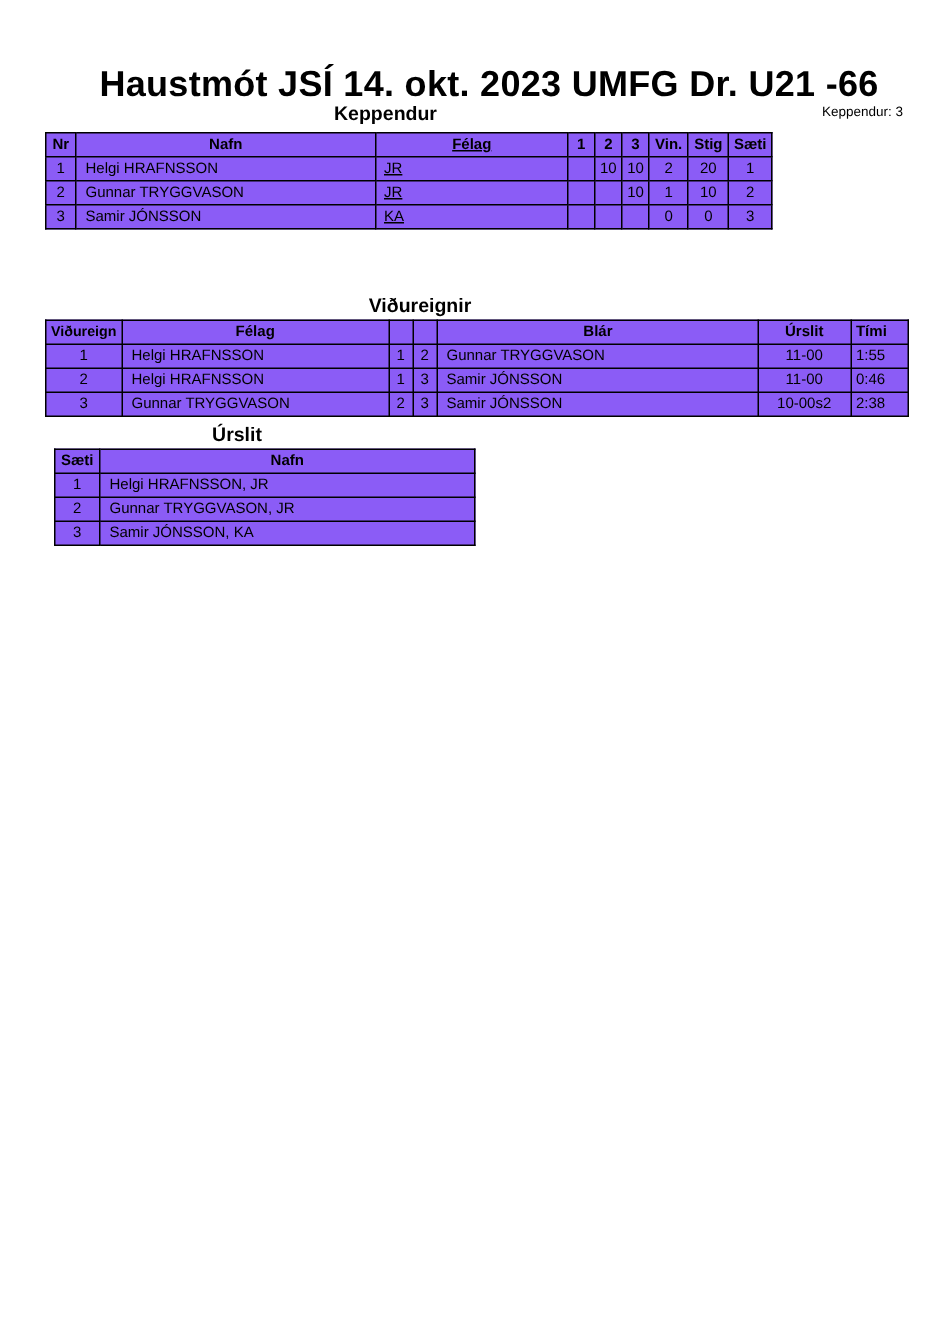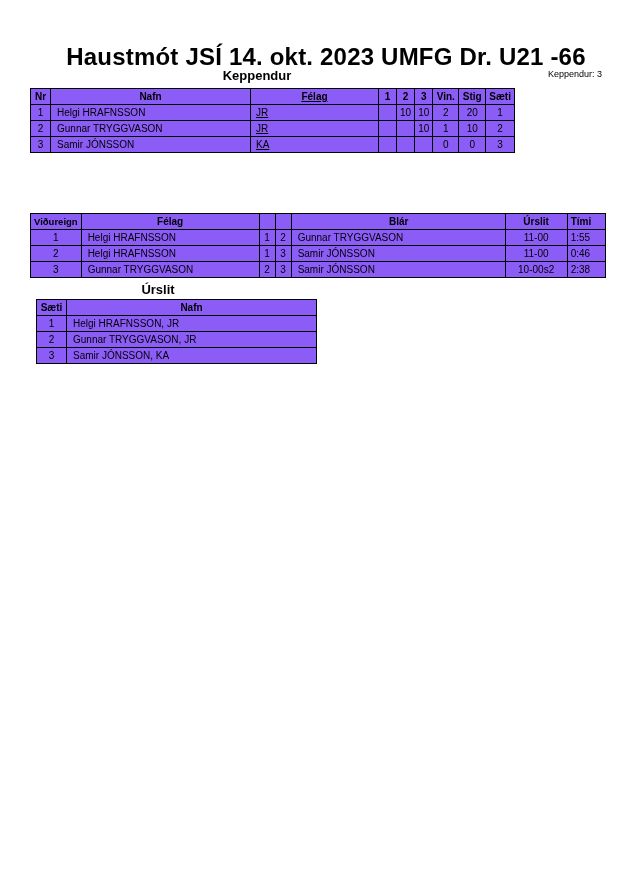--- a/index.html
+++ b/index.html
@@ -175,20 +175,21 @@
         <td class="c-rd"></td>
         <td class="c-rd"></td>
         <td class="c-rd"></td>
         <td class="c-vin">0</td>
         <td class="c-stig">0</td>
         <td class="c-saeti">3</td>
       </tr>
     </tbody>
   </table>
 
+  <div class="section-label label-vidureignir">Viðureignir</div>
 
   <table id="tbl-vidureignir">
     <thead>
       <tr>
         <th class="v-nr">Viðureign</th>
         <th class="v-hvitur">Félag</th>
         <th class="v-sc"></th>
         <th class="v-sc"></th>
         <th class="v-blar">Blár</th>
         <th class="v-urslit">Úrslit</th>

